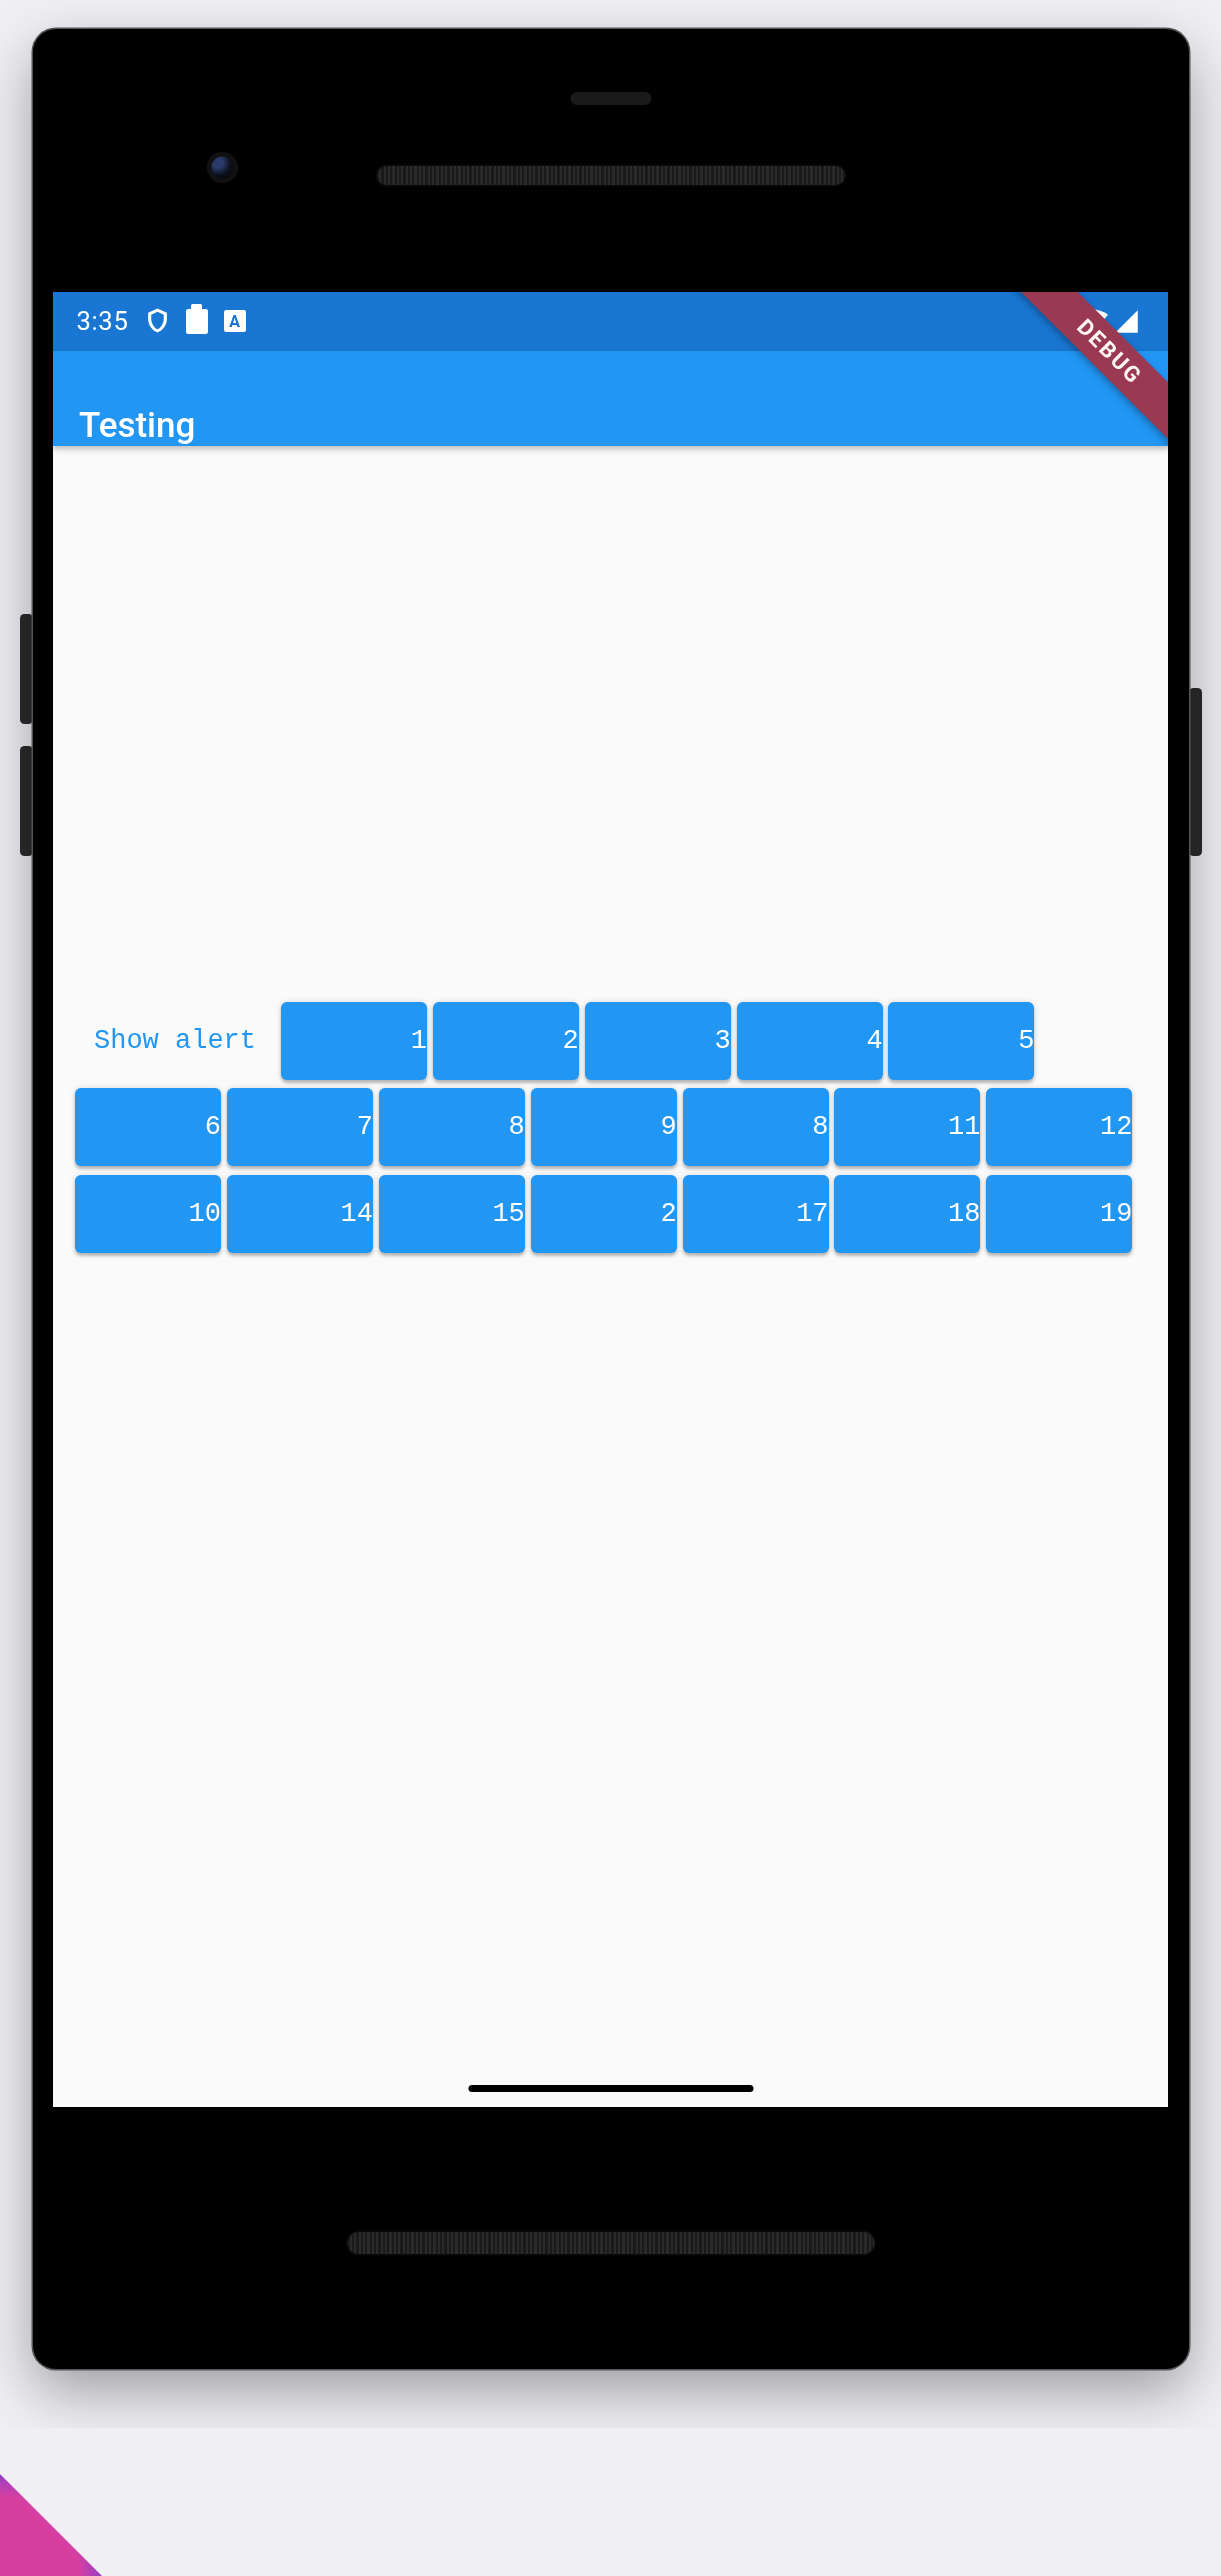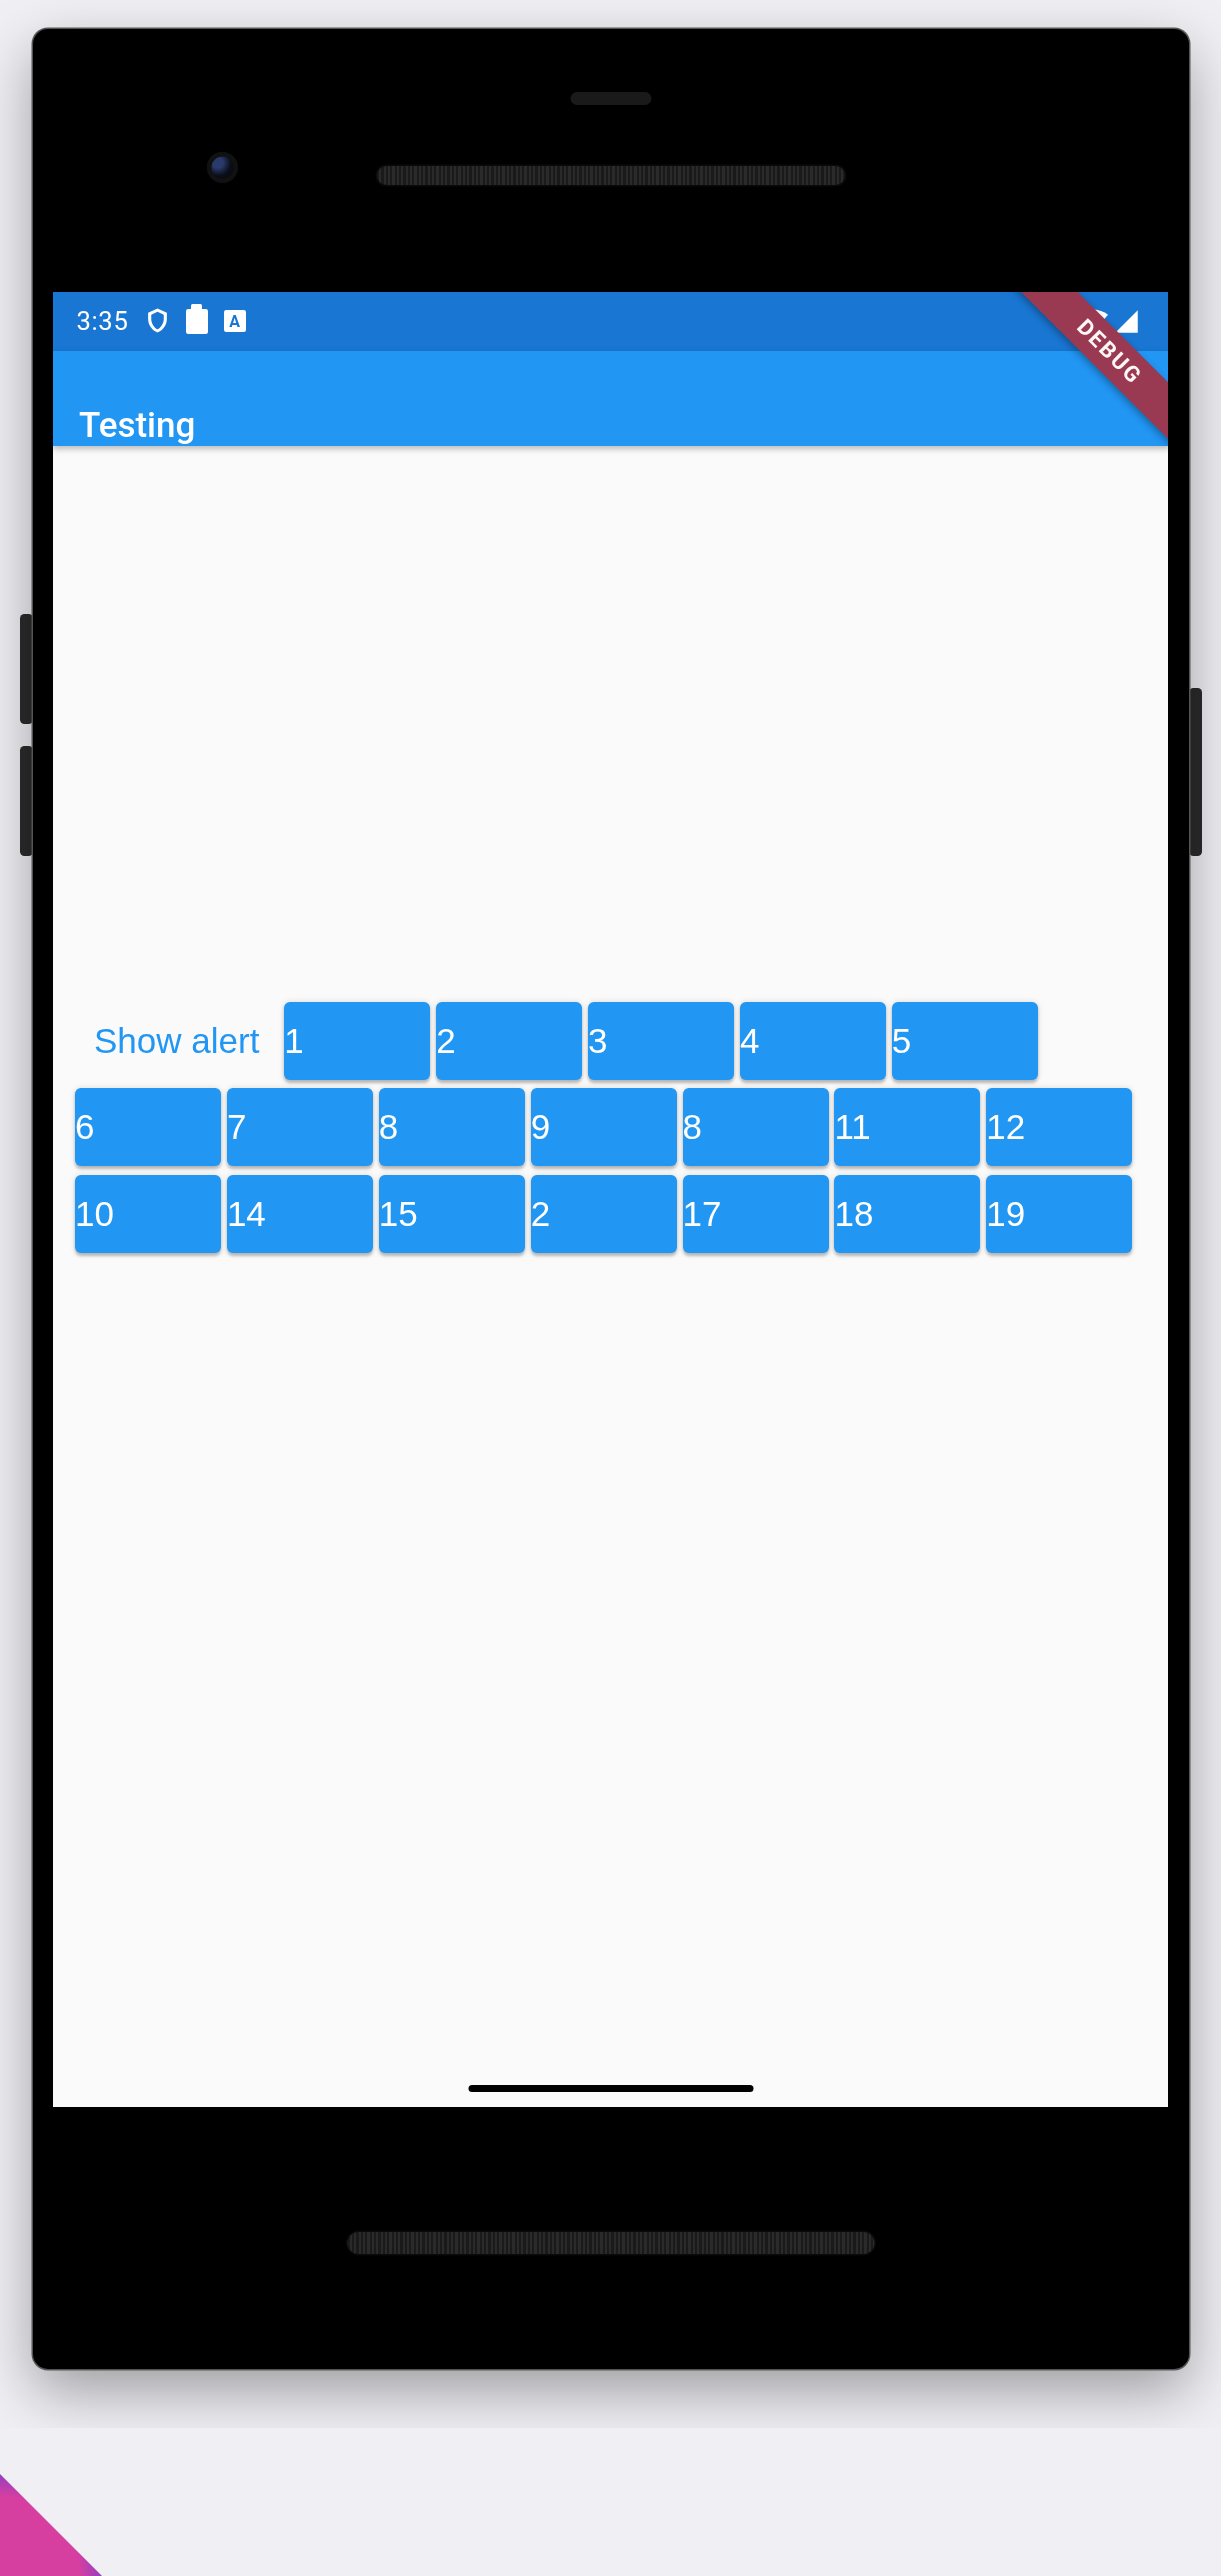--- a/index.html
+++ b/index.html
@@ -19,21 +19,21 @@
     padding:29px 0 59px;
   }
 
   
   .phone{
     width:1156px;
     position:relative;
   }
   .frame{
     background:#000;
-    border-radius:15px;
+    border-radius:23px;
     padding:20.5px;
     box-shadow:0 0 0 1.5px #555, 0 22px 59px rgba(0,0,0,.35);
     position:relative;
   }
   .frame-inner{
     background:#000;
     border-radius:99px;
     position:relative;
     overflow:hidden;
   }
@@ -159,25 +159,26 @@
     align-content:flex-start;
   }
   .btn{
     height:78px;
     min-width:146px;
     padding:0 28px;
     border:none;
     border-radius:5.9px;
     background:var(--blue);
     color:#fff;
-    font-size:35px;
+    font-size:27px;
     font-weight:500;
-    display:flex;align-items:center;justify-content:flex-start;
+    display:flex;align-items:center;justify-content:flex-end;
     box-shadow:0 2.2px 2.9px rgba(0,0,0,.22),0 0.7px 5.9px rgba(0,0,0,.12);
     cursor:pointer;
+    font-family:Liberation Mono, monospace;
   }
   .btn.flat{
     background:transparent;
     color:var(--blue);
     box-shadow:none;
     min-width:0;
     padding:0 19px;
   }
   .btn.num{min-width:146px;padding:0;}
   .btn.wide{min-width:0;padding:0 35px;}

